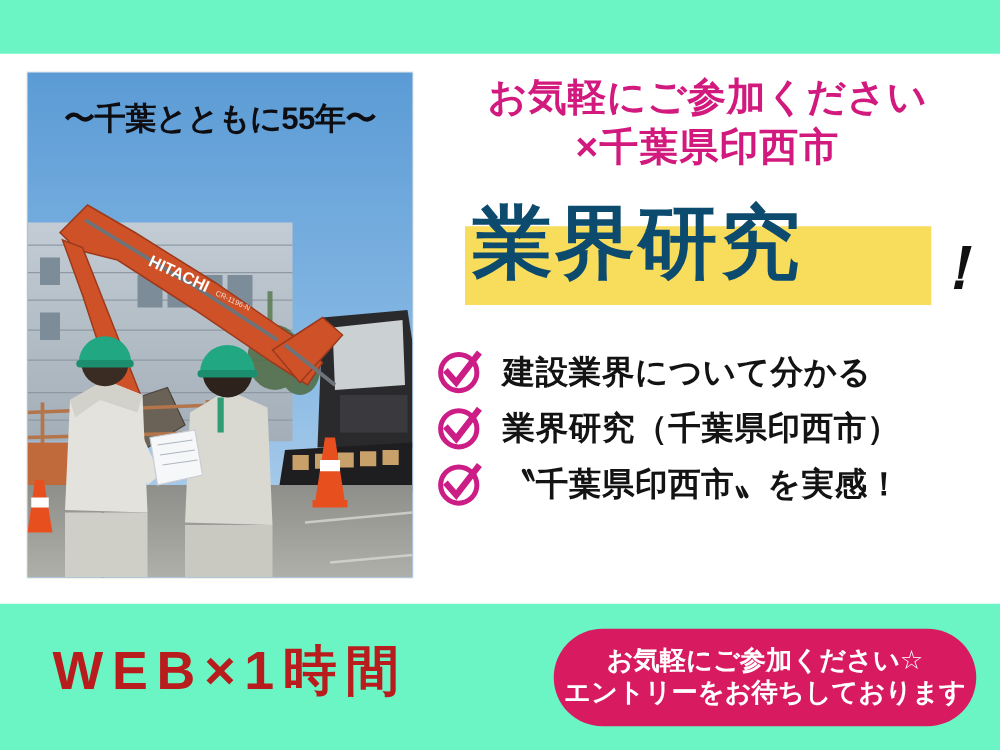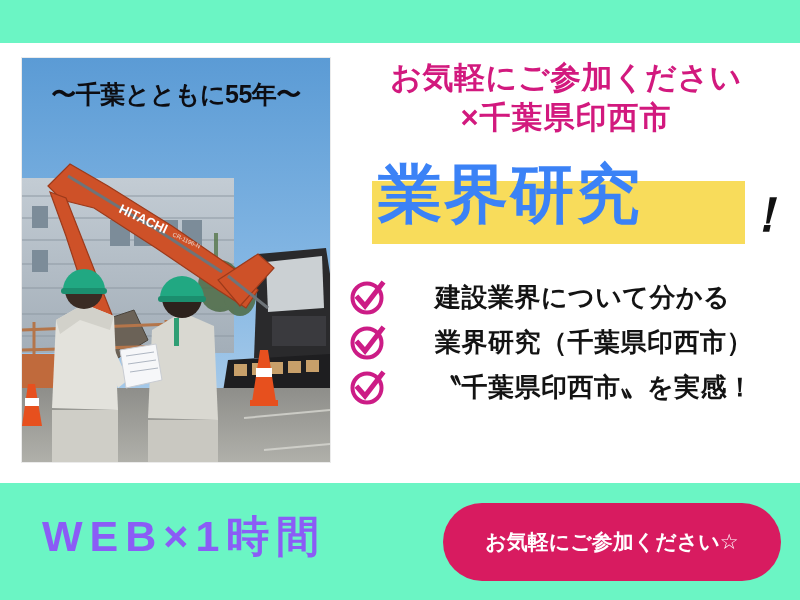--- a/index.html
+++ b/index.html
@@ -98,21 +98,21 @@
     position: absolute;
     left: 0;
     top: 0;
     width: 452px;
     text-align: left;
     padding-left: 38px;
     box-sizing: border-box;
     font-size: 64px;
     line-height: 86px;
     font-weight: 700;
-    color: #3b82f6;
+    color: #0c4a6e;
     letter-spacing: 2px;
     white-space: nowrap;
   }
   .headline-bang {
     position: absolute;
     left: 406px;
     top: 40px;
     font-size: 48px;
     font-weight: 700;
     color: #111111;
@@ -136,31 +136,30 @@
     height: 40px;
     margin-right: 14px;
     display: block;
   }
   .check-text {
     font-size: 26px;
     font-weight: 700;
     color: #131313;
     letter-spacing: 0.5px;
     white-space: nowrap;
-    margin-left: 33px;
   }
 
   
   .web-label {
     position: absolute;
     left: 42px;
     top: 508px;
     font-size: 43px;
     font-weight: 700;
-    color: #8b5cf6;
+    color: #b91c1c;
     letter-spacing: 7px;
     white-space: nowrap;
     text-align: center;
   }
 
   .pill {
     position: absolute;
     left: 443px;
     top: 503px;
     width: 338px;
@@ -361,15 +360,16 @@
         <span class="check-text">〝千葉県印西市〟を実感！</span>
       </div>
 
     </div>
   </div>
 
   <div class="web-label">WEB×1時間</div>
 
   <div class="pill">
     <div class="pill-line">お気軽にご参加ください☆</div>
+    <div class="pill-line">エントリーをお待ちしております</div>
   </div>
 
 </div>
 
 </body></html>

